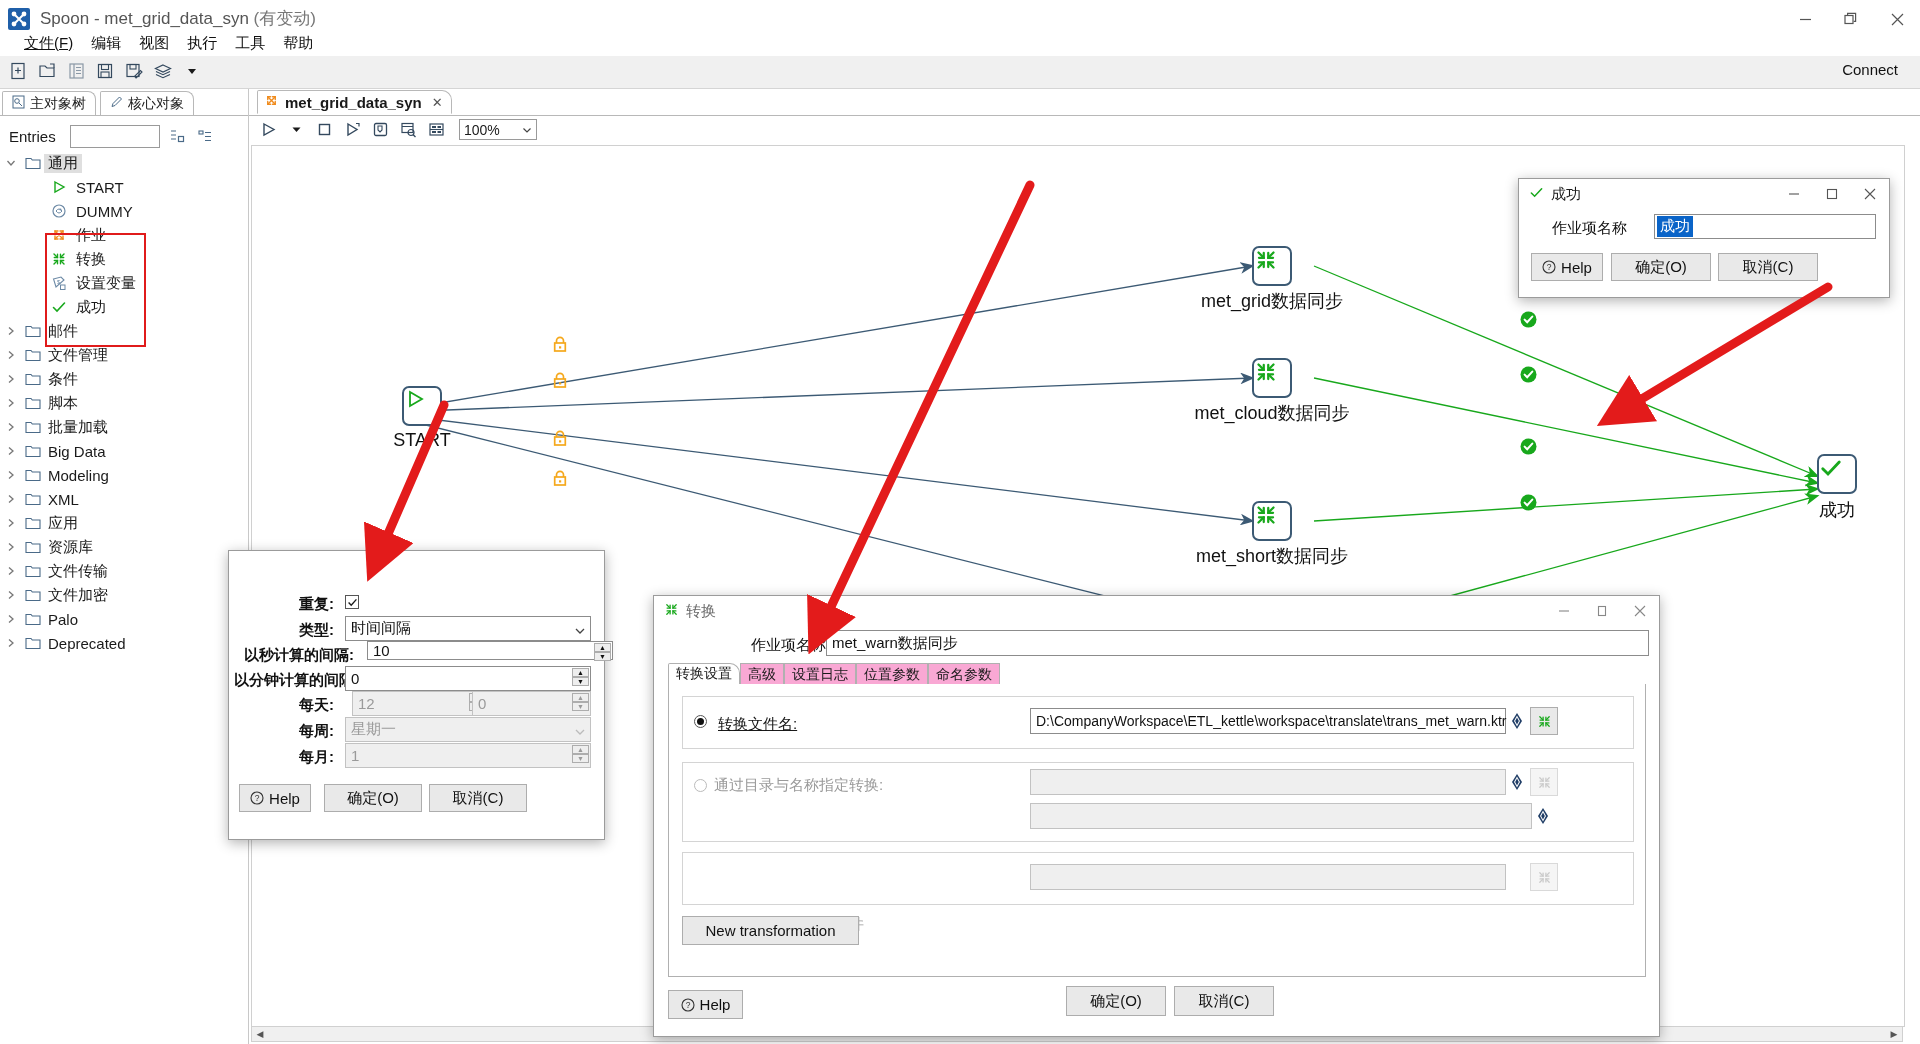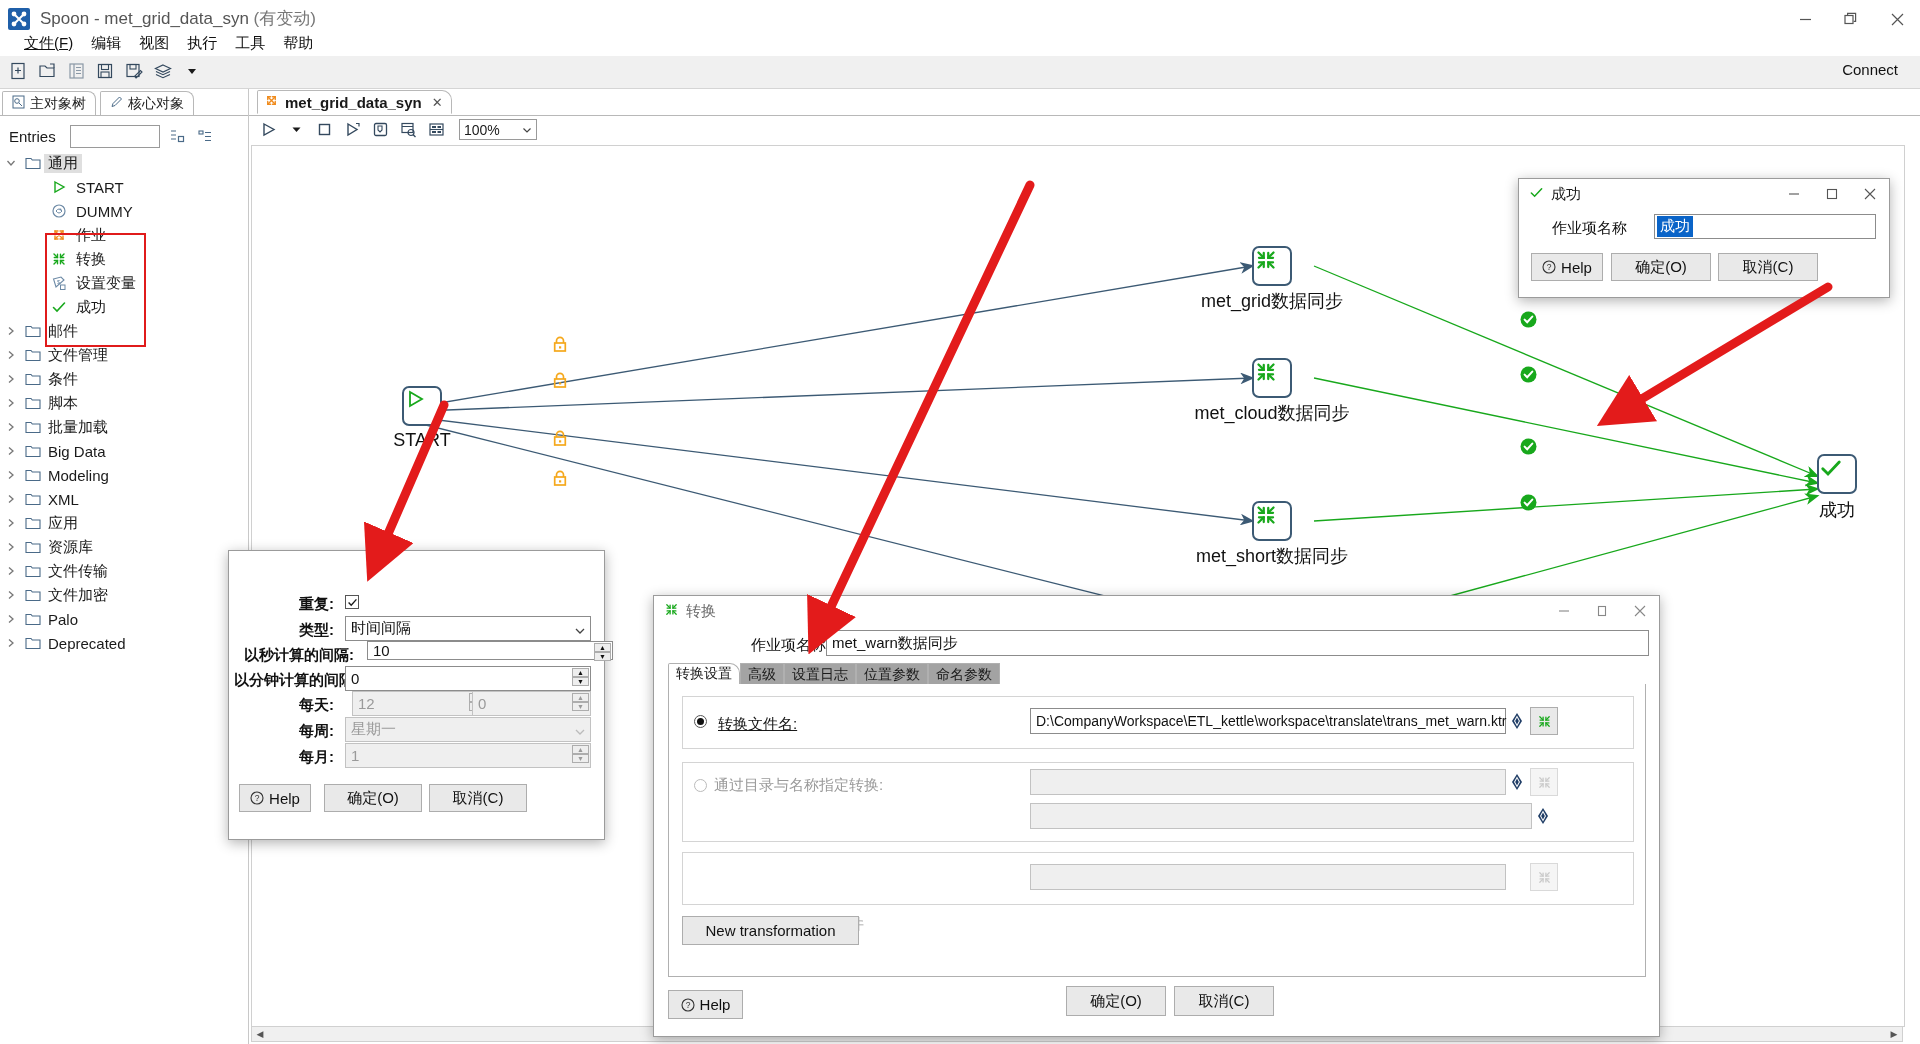--- a/index.html
+++ b/index.html
@@ -93,21 +93,21 @@
         display:flex;align-items:center;justify-content:center;}
 
   
   #dlgSuccess{left:1518;}
   .lbl{font-size:15px;color:#111;}
   .lbl.dis{color:#9a9a9a;}
 
   
   .tabrow{position:absolute;display:flex;align-items:flex-end;height:24px;}
   .ftab{height:22px;display:flex;align-items:center;padding:0 7px;font-size:14px;border:1px solid #b0b0b0;
-        background:#a3a3a3;box-sizing:border-box;border-bottom:none;}
+        background:#f9a8d4;box-sizing:border-box;border-bottom:none;}
   .ftab.active{background:#fff;border-radius:2px 10px 0 0;border-bottom:1px solid #fff;}
   .grp{position:absolute;border:1px solid #d4d4d4;box-sizing:border-box;}
 
   .redarrow{position:absolute;pointer-events:none;}
 </style>
 </head>
 <body>
 
 <div id="app">
 

